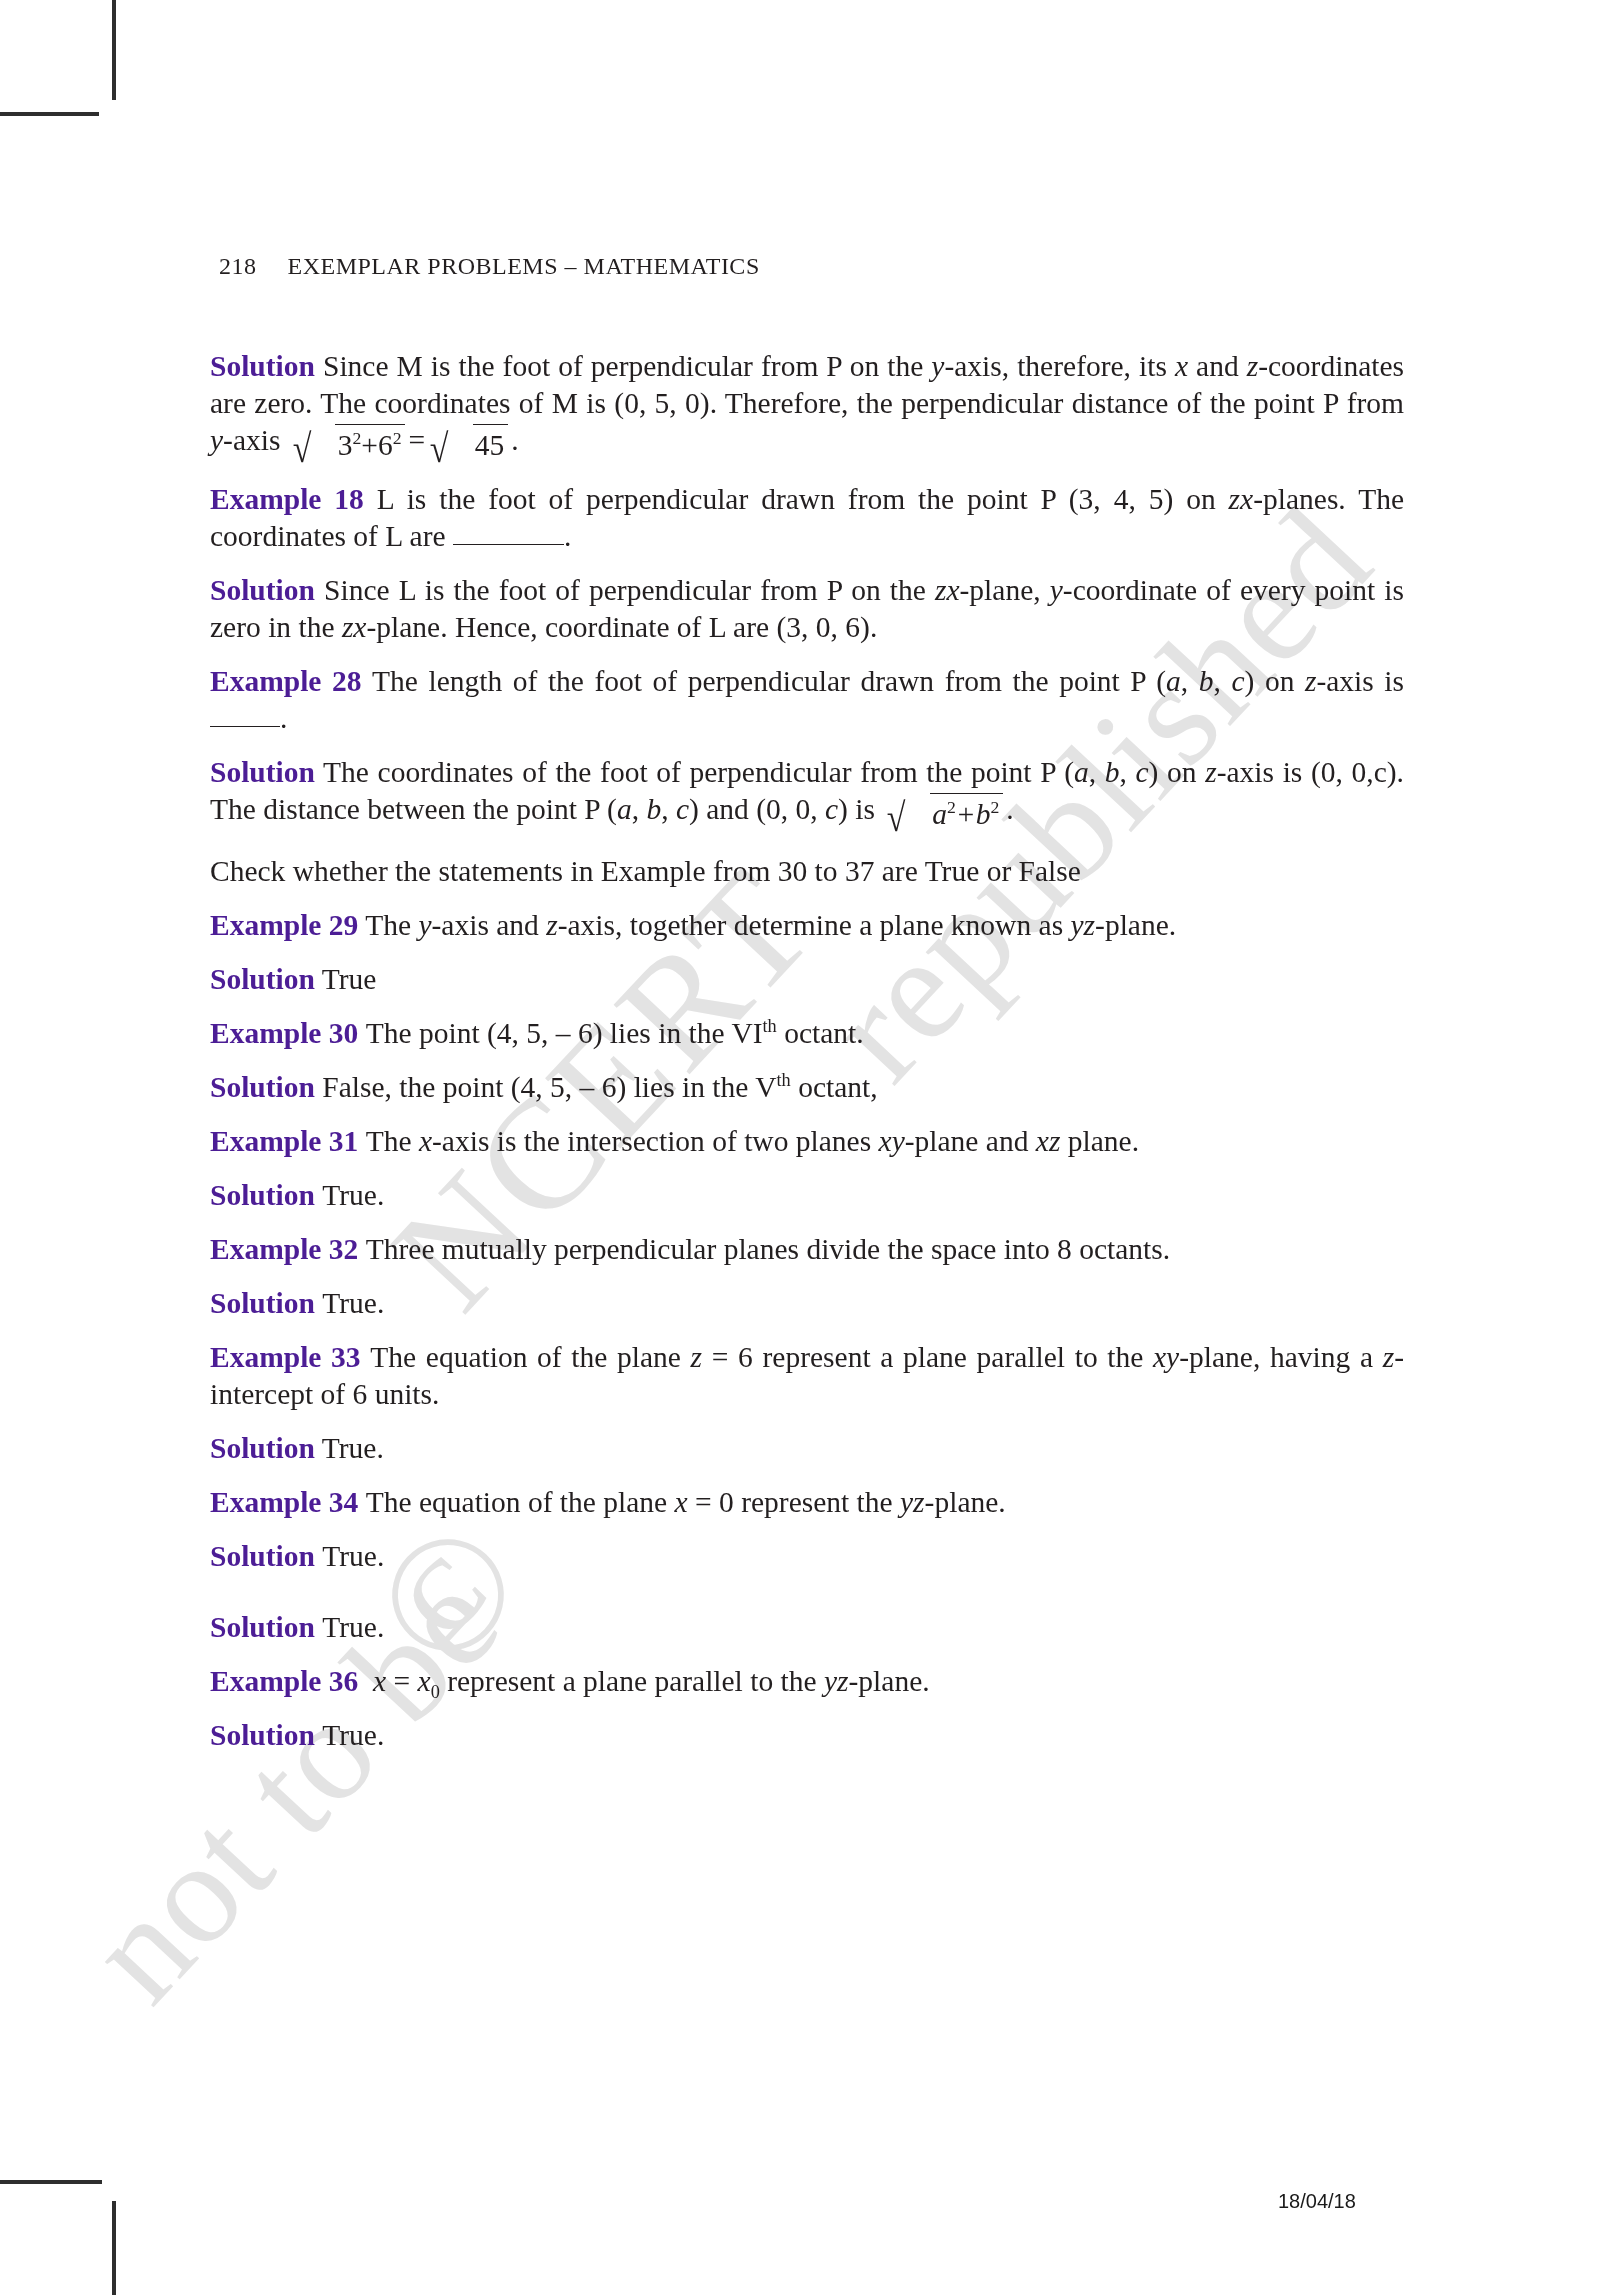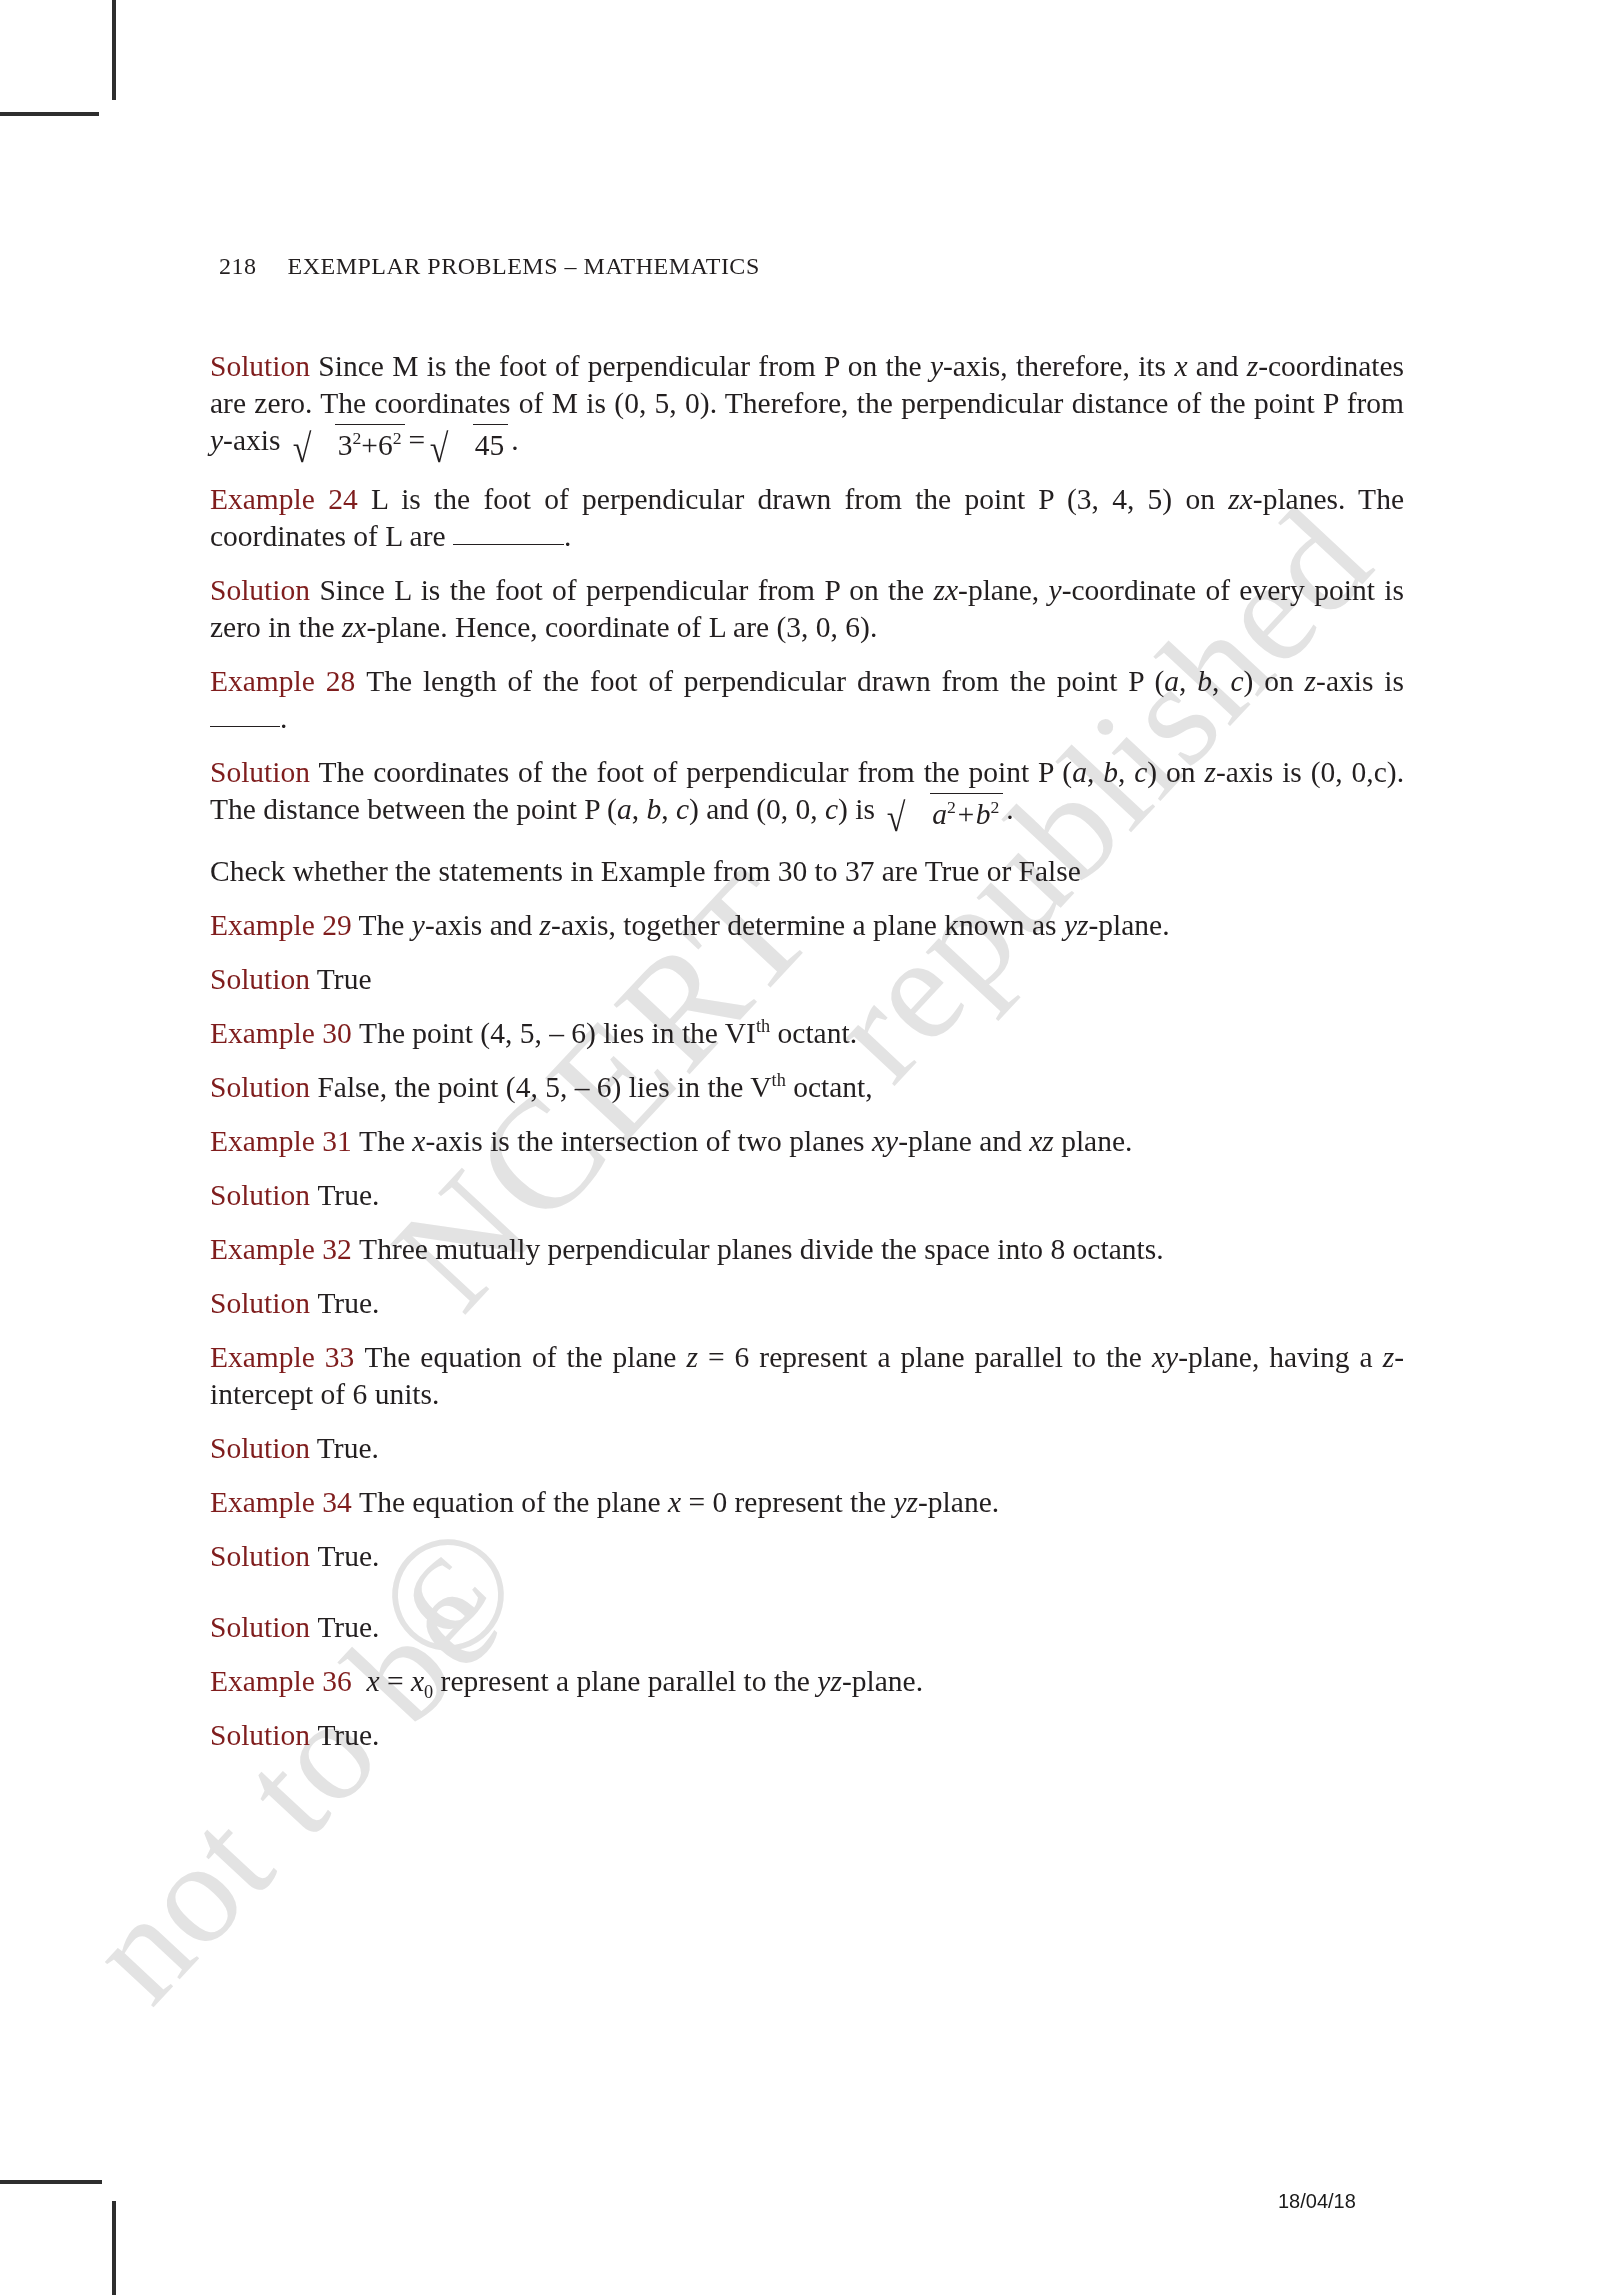--- a/index.html
+++ b/index.html
@@ -72,22 +72,22 @@
     font-size: 29.5px;
     line-height: 37px;
     text-align: justify;
     text-justify: inter-word;
   }
   p.para.last-line-left { text-align-last: left; }   
   .sp-m { height: 17px; }
   .sp-l { height: 20px; }
 
   .lbl {
-    color: #7f1d1d;
-    font-weight: normal;
+    color: #4c1d95;
+    font-weight: bold;
   }
   i, .it { font-style: italic; }
 
   sup { font-size: 0.62em; vertical-align: super; line-height: 0; }
   sub { font-size: 0.62em; vertical-align: sub; line-height: 0; }
 
   .blank { display: inline-block; border-bottom: 1.9px solid #231f20; vertical-align: 1.5px; }
   .blank-lg { width: 111px; }
   .blank-sm { width: 70px; }
 
@@ -149,21 +149,21 @@
   <div class="body-col">
 
     <p class="para">
       <span class="lbl">Solution</span>
       <span>Since M is the foot of perpendicular from P on the </span><i>y</i><span>-axis, therefore, its </span><i>x</i><span> and </span><i>z</i><span>-coordinates are zero. The coordinates of M is (0, 5, 0). Therefore, the perpendicular distance of the point P from </span><i>y</i><span>-axis </span><span class="sqrt"><span class="rad">√</span><span class="radicand"><span>3</span><sup>2</sup><span>+6</span><sup>2</sup></span></span><span>=</span><span class="sqrt"><span class="rad">√</span><span class="radicand">45</span></span><span>.</span>
     </p>
 
     <div class="sp-m"></div>
 
     <p class="para last-line-left">
-      <span class="lbl">Example 24</span><span> L is the foot of perpendicular drawn from the point P (3, 4, 5) on </span><i>zx</i><span>-planes. The coordinates of L are </span><span class="blank blank-lg"></span><span>.</span>
+      <span class="lbl">Example 18</span><span> L is the foot of perpendicular drawn from the point P (3, 4, 5) on </span><i>zx</i><span>-planes. The coordinates of L are </span><span class="blank blank-lg"></span><span>.</span>
     </p>
 
     <div class="sp-m"></div>
 
     <p class="para last-line-left">
       <span class="lbl">Solution</span>
       <span>Since L is the foot of perpendicular from P on the </span><i>zx</i><span>-plane, </span><i>y</i><span>-coordinate of every point is zero in the </span><i>zx</i><span>-plane. Hence, coordinate of L are (3, 0, 6).</span>
     </p>
 
     <div class="sp-m"></div>

